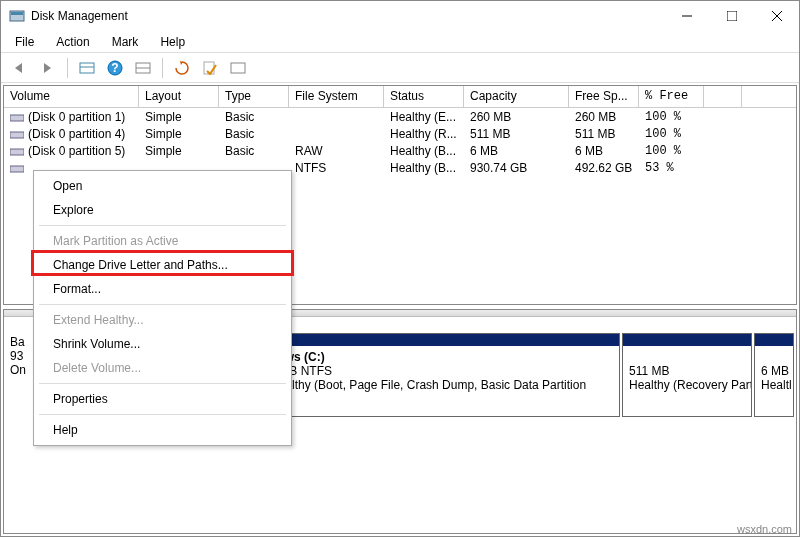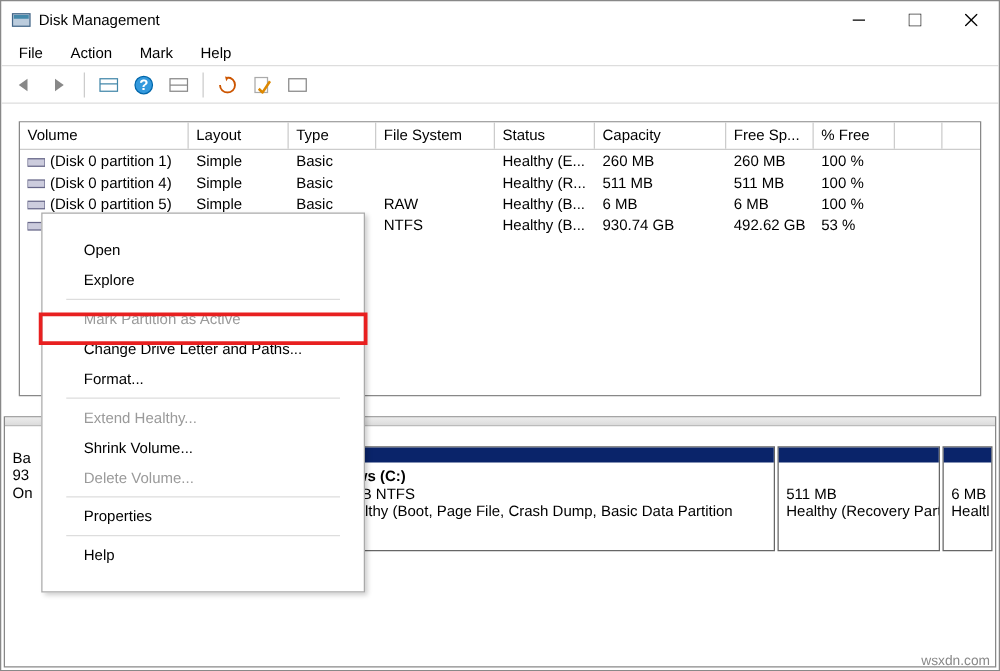--- a/index.html
+++ b/index.html
@@ -9,38 +9,38 @@
 .titlebar-icon { width: 16px; height: 16px; margin-right: 6px; }
 .titlebar-title { flex: 1; font-size: 12px; }
 .win-controls { display: flex; }
 .win-btn { width: 45px; height: 30px; display: flex; align-items: center; justify-content: center; }
 .menubar { height: 22px; display: flex; align-items: center; padding: 0 6px; gap: 6px; border-bottom: 1px solid #ddd; }
 .menu-item { padding: 2px 8px; cursor: default; }
 .toolbar { height: 30px; display: flex; align-items: center; padding: 0 8px; gap: 6px; border-bottom: 1px solid #ddd; }
 .tb-sep { width: 1px; height: 20px; background: #ccc; margin: 0 2px; }
 .tb-btn { width: 22px; height: 22px; display: flex; align-items: center; justify-content: center; }
 .content { flex: 1; display: flex; flex-direction: column; }
-.table-wrap { border: 1px solid #888; margin: 14px; flex: 0 0 auto; }
+.table-wrap { border: 1px solid #888; margin: 2px; flex: 0 0 auto; }
 .table-head { display: flex; background: #fff; height: 22px; border-bottom: 1px solid #ccc; }
 .th { border-right: 1px solid #ccc; padding: 3px 6px; font-size: 12px; overflow: hidden; white-space: nowrap; }
 .table-body { min-height: 196px; }
 .tr { display: flex; height: 17px; align-items: center; }
 .td { padding: 0 6px; font-size: 12px; overflow: hidden; white-space: nowrap; }
 .vol-icon { width: 14px; height: 10px; margin-right: 4px; display: inline-block; vertical-align: middle; }
 .col0 { width: 135px; } .col1 { width: 80px; } .col2 { width: 70px; } .col3 { width: 95px; }
-.col4 { width: 80px; } .col5 { width: 105px; } .col6 { width: 70px; } .col7 { width: 65px; } .col8 { width: 38px; }
+.col4 { width: 80px; } .col5 { width: 105px; } .col6 { width: 70px; } .col7 { width: 65px; font-family: Liberation Mono, monospace; } .col8 { width: 38px; }
 .disk-panel { border: 1px solid #888; margin: 2px; flex: 1; display: flex; flex-direction: column; gap: 14px; }
 .disk-head { height: 7px; background: linear-gradient(#ececec,#dcdcdc); border-bottom: 1px solid #bbb; }
 .disk-row { display: flex; height: 88px; }
 .disk-label { width: 125px; border-right: 1px solid #888; padding: 4px 6px; font-size: 12px; }
 .partitions { flex: 1; display: flex; gap: 2px; padding: 2px; }
 .part { border: 1px solid #666; display: flex; flex-direction: column; }
 .part-bar { height: 12px; background: #0a246a; }
 .part-body { flex: 1; padding: 4px 6px; font-size: 12px; overflow: hidden; white-space: nowrap; }
-.context-menu { position: absolute; left: 33px; top: 170px; width: 259px; background: #fff; border: 1px solid #aaa; box-shadow: 2px 2px 4px rgba(0,0,0,.2); padding: 17px; z-index: 100; }
+.context-menu { position: absolute; left: 33px; top: 170px; width: 259px; background: #fff; border: 1px solid #aaa; box-shadow: 2px 2px 4px rgba(0,0,0,.2); padding: 3px; z-index: 100; }
 .cm-item { padding: 5px 16px; font-size: 12px; color: #000; cursor: default; }
 .cm-item.disabled { color: #9a9a9a; }
 .cm-sep { height: 1px; background: #ddd; margin: 3px 2px; }
 .cm-highlight { position: absolute; left: 31px; top: 250px; width: 263px; height: 26px; border: 3px solid #e82020; z-index: 101; pointer-events: none; }
 .watermark { position: absolute; right: 8px; bottom: 2px; font-size: 11px; color: #888; z-index: 200; }
 </style>
 </head>
 <body>
 
 <div class="window">

